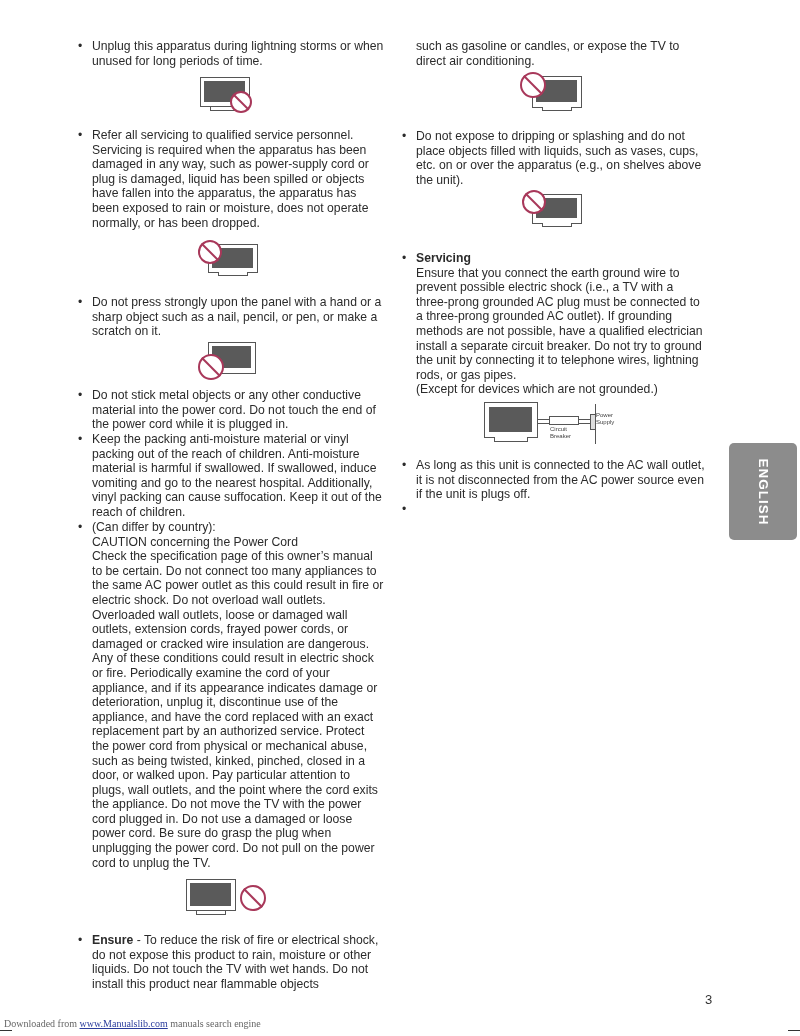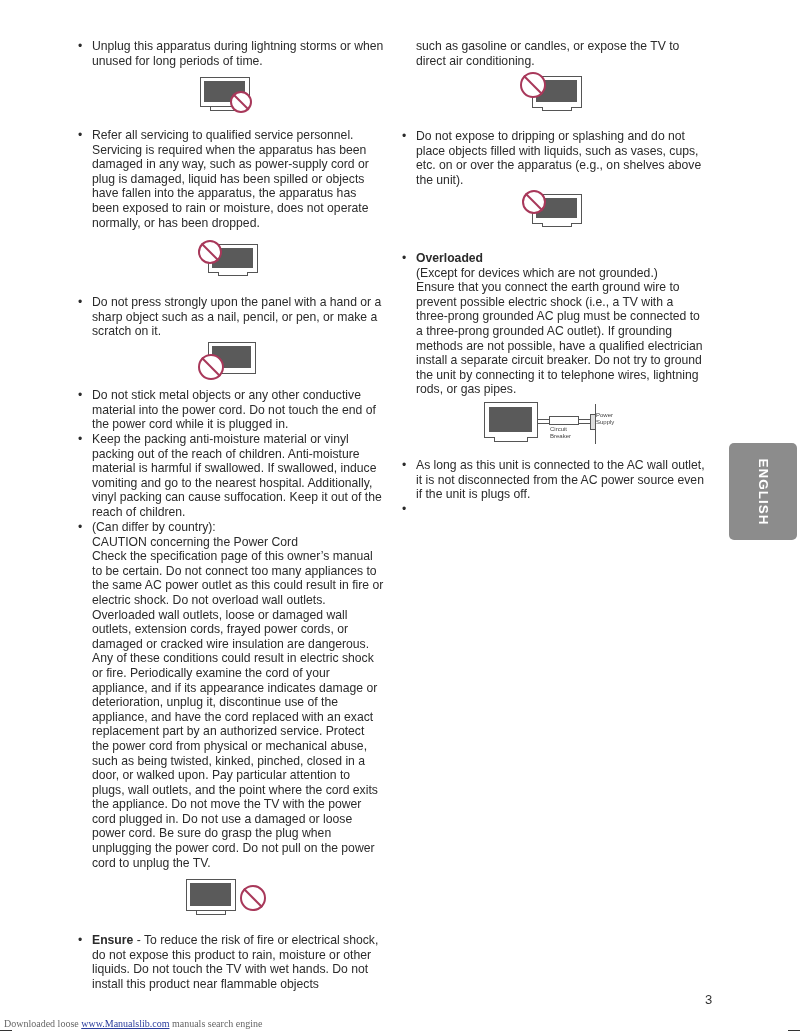--- a/index.html
+++ b/index.html
@@ -90,23 +90,23 @@
 <div class="col col-right">
   <div class="para" style="position:absolute;top:0;width:292px;">
     <span>such as gasoline or candles, or expose the TV to direct air conditioning.</span>
   </div>
   <div class="item" style="position:absolute;top:90px;width:292px;">
     <span class="bullet">•</span>
     <span>Do not expose to dripping or splashing and do not place objects filled with liquids, such as vases, cups, etc. on or over the apparatus (e.g., on shelves above the unit).</span>
   </div>
   <div class="item" style="position:absolute;top:212px;width:292px;">
     <span class="bullet">•</span>
-    <div class="bold">Overloaded</div>
+    <div class="bold">Servicing</div>
+    <div>Ensure that you connect the earth ground wire to prevent possible electric shock (i.e., a TV with a three-prong grounded AC plug must be connected to a three-prong grounded AC outlet). If grounding methods are not possible, have a qualified electrician install a separate circuit breaker. Do not try to ground the unit by connecting it to telephone wires, lightning rods, or gas pipes.</div>
     <div>(Except for devices which are not grounded.)</div>
-    <div>Ensure that you connect the earth ground wire to prevent possible electric shock (i.e., a TV with a three-prong grounded AC plug must be connected to a three-prong grounded AC outlet). If grounding methods are not possible, have a qualified electrician install a separate circuit breaker. Do not try to ground the unit by connecting it to telephone wires, lightning rods, or gas pipes.</div>
   </div>
   <div class="item" style="position:absolute;top:419px;width:292px;">
     <span class="bullet">•</span>
     <span>As long as this unit is connected to the AC wall outlet, it is not disconnected from the AC power source even if the unit is plugs off.</span>
   </div>
   <div class="item" style="position:absolute;top:463px;width:292px;">
     <span class="bullet">•</span>
   </div>
 </div>
 
@@ -135,16 +135,16 @@
   <div class="label-small" style="left:112px;top:12px;width:26px;">Power Supply</div>
 </div>
 
 <div class="side-tab">
   <span>ENGLISH</span>
 </div>
 
 <div class="page-num">3</div>
 
 <div class="footer">
-  <span>Downloaded loose </span><a>www.Manualslib.com</a><span> manuals search engine</span>
+  <span>Downloaded from </span><a>www.Manualslib.com</a><span> manuals search engine</span>
 </div>
 <div class="footer-line"></div>
 <div class="footer-line-r"></div>
 
 </body></html>

